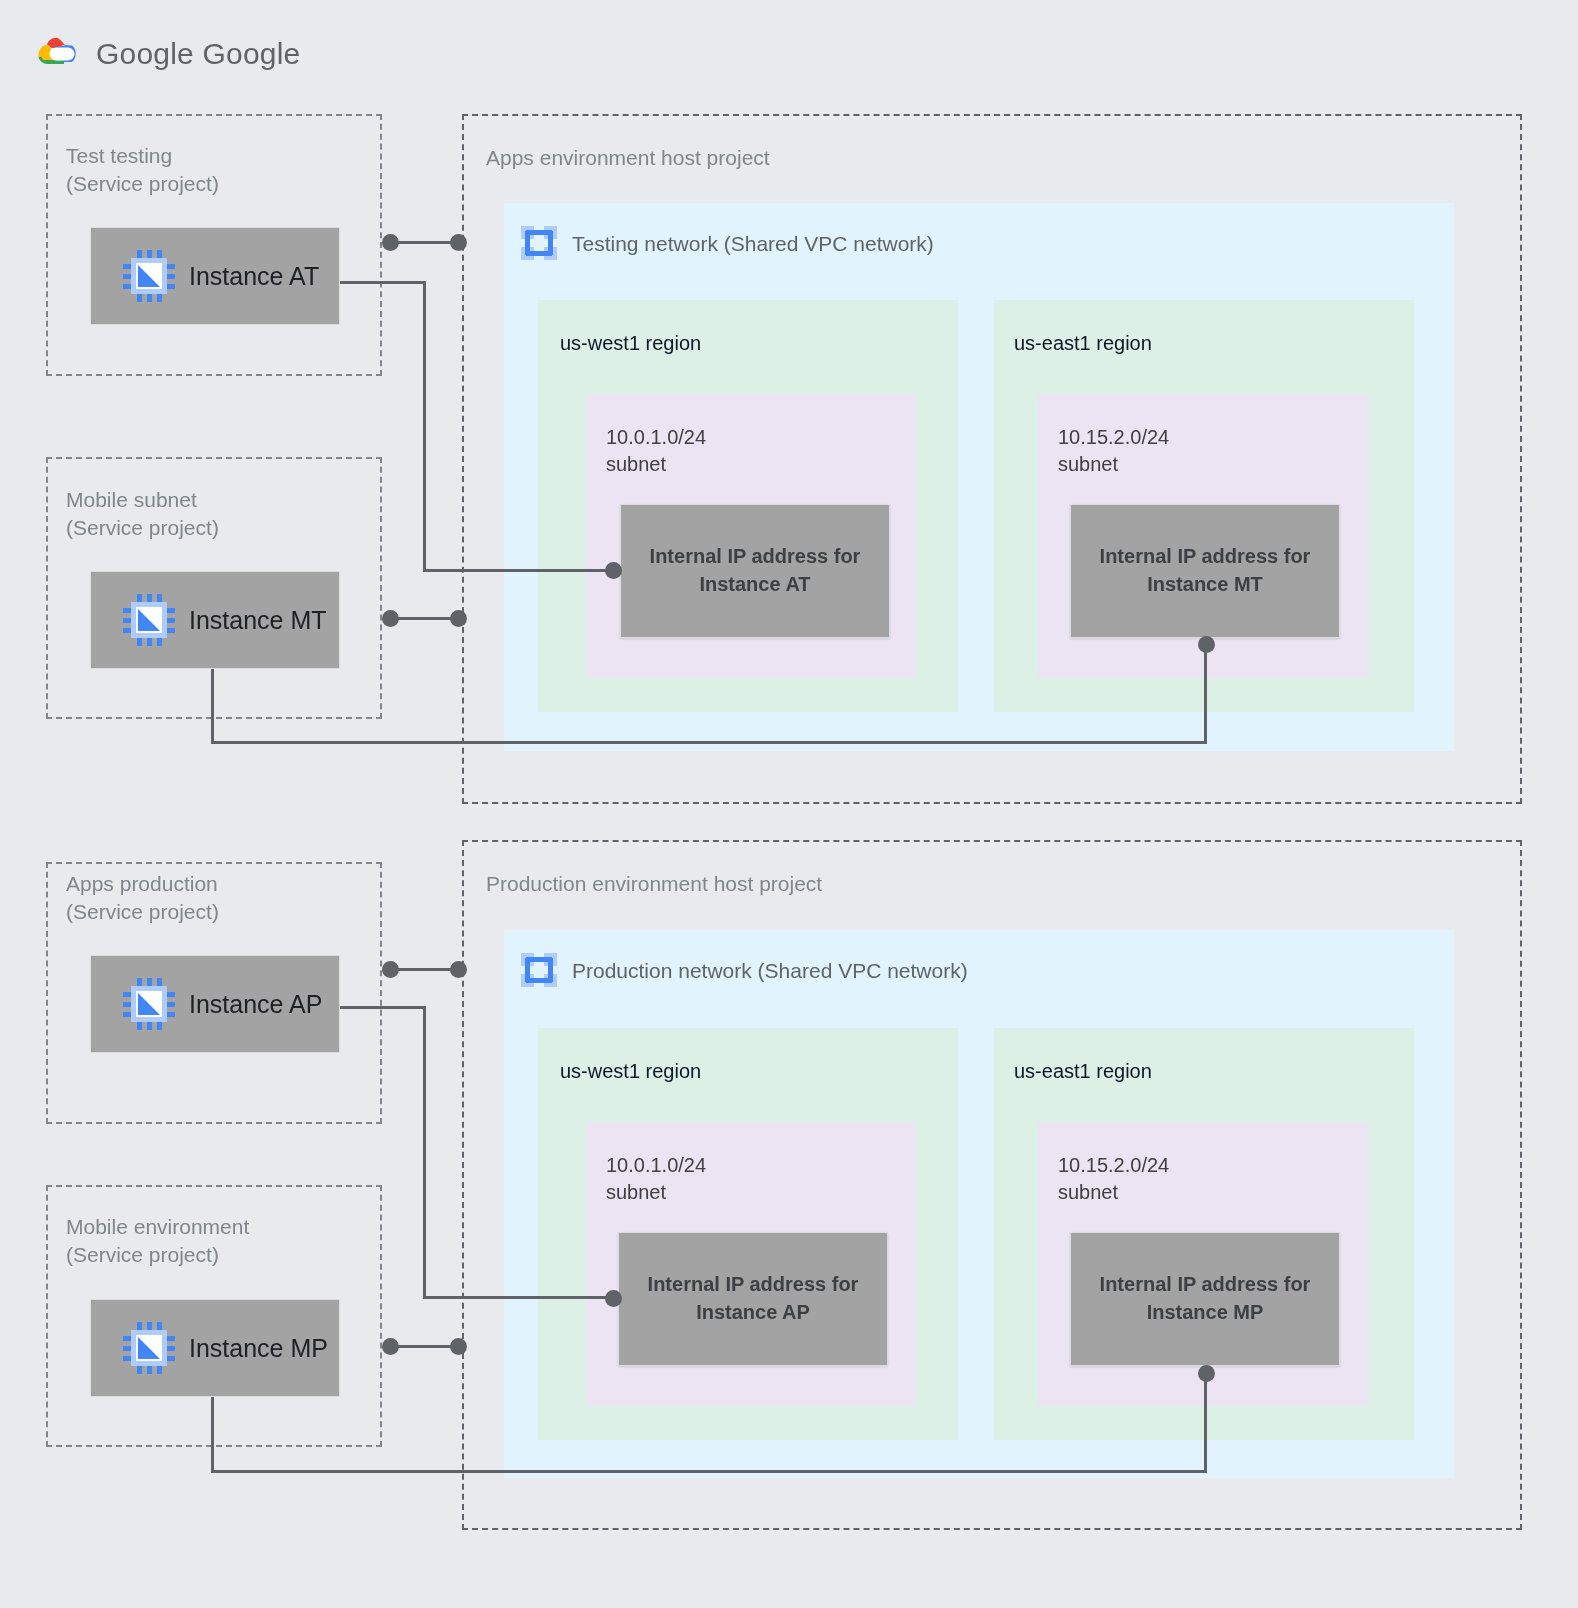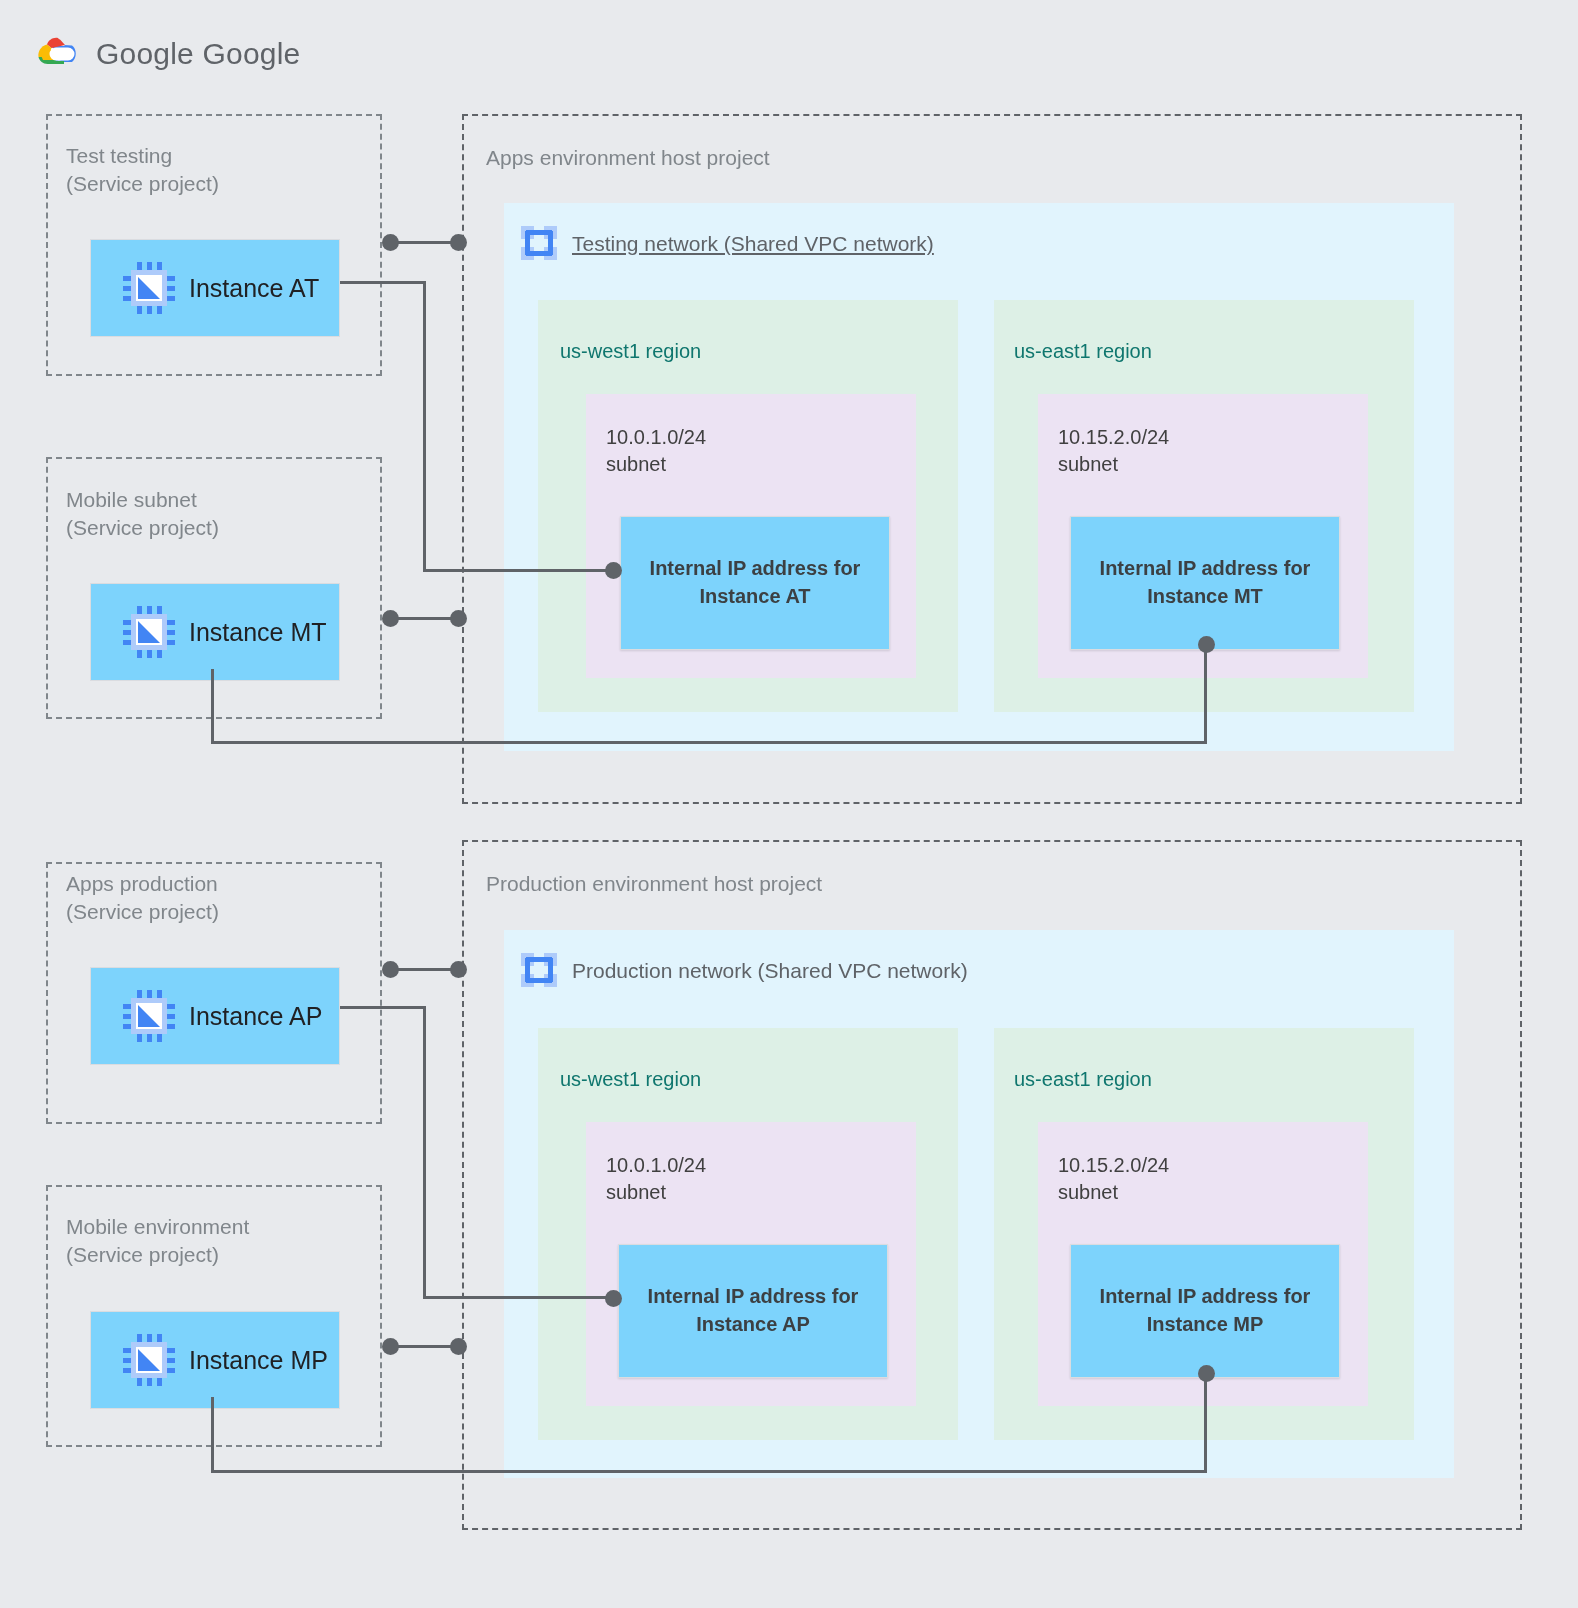--- a/index.html
+++ b/index.html
@@ -18,25 +18,25 @@
   .dashed{border:2px dashed #80868b;background:transparent;box-sizing:border-box;}
   .host{border:2px dashed #5f6368;}
 
   .boxlabel{position:absolute;color:#80868b;font-size:21px;line-height:1.33;white-space:pre;}
 
   
   .network{background:#e1f4fd;box-sizing:border-box;}
   .region{background:#ddf0e6;box-sizing:border-box;}
   .subnet{background:#ece3f3;box-sizing:border-box;}
   .netlabel{position:absolute;color:#5f6368;font-size:21px;white-space:nowrap;}
-  .reglabel{position:absolute;color:#0f766e;font-size:20px;white-space:nowrap;margin-top:8px;}
+  .reglabel{position:absolute;color:#0f172a;font-size:20px;white-space:nowrap;}
   .sublabel{position:absolute;color:#404040;font-size:20px;line-height:1.35;white-space:pre;}
 
   
-  .card{background:#7dd3fc;border:1px solid #dadce0;box-sizing:border-box;margin-top:12px;}
+  .card{background:#a3a3a3;border:1px solid #dadce0;box-sizing:border-box;}
   .instcard{display:flex;align-items:center;}
   .instcard .name{font-size:25px;color:#202124;margin-left:14px;white-space:nowrap;}
   .ipcard{display:flex;align-items:center;justify-content:center;text-align:center;
           font-weight:bold;font-size:20px;color:#3c4043;line-height:1.38;box-shadow:0 1px 2px rgba(0,0,0,.12);}
 
   
   .line{background:#5f6368;position:absolute;}
   .hline{height:3px;}
   .vline{width:3px;}
   .dot{position:absolute;width:17px;height:17px;border-radius:50%;background:#5f6368;}
@@ -85,21 +85,21 @@
   <div class="vpcicon" style="left:521px;top:226px;">
     <i class="cor" style="left:0;top:0;"></i>
       <i class="cor" style="right:0;top:0;"></i>
     <i class="cor" style="left:0;bottom:0;"></i>
       <i class="cor" style="right:0;bottom:0;"></i>
     <i class="bar" style="left:4px;top:5px;width:5px;height:24px;"></i>
     <i class="bar" style="right:4px;top:5px;width:5px;height:24px;"></i>
     <i class="bar" style="left:5px;top:4px;height:5px;width:26px;"></i>
     <i class="bar" style="left:5px;bottom:4px;height:5px;width:26px;"></i>
   </div>
-  <div class="netlabel" style="left:572px;top:232px;text-decoration:underline;">Testing network (Shared VPC network)</div>
+  <div class="netlabel" style="left:572px;top:232px;">Testing network (Shared VPC network)</div>
 
   <div class="abs region" style="left:538px;top:300px;width:420px;height:412px;"></div>
   <div class="reglabel" style="left:560px;top:332px;">us-west1 region</div>
   <div class="abs subnet" style="left:586px;top:394px;width:330px;height:284px;"></div>
   <div class="sublabel" style="left:606px;top:424px;"><span>10.0.1.0/24</span>
 <span>subnet</span></div>
   <div class="abs card ipcard" style="left:620px;top:504px;width:270px;height:134px;">
     <div><span>Internal IP address for</span><br><span>Instance AT</span></div>
   </div>
 

